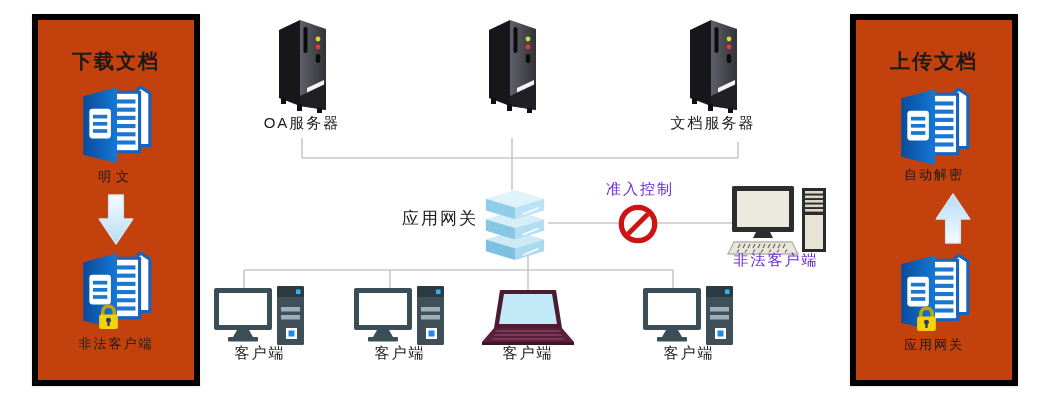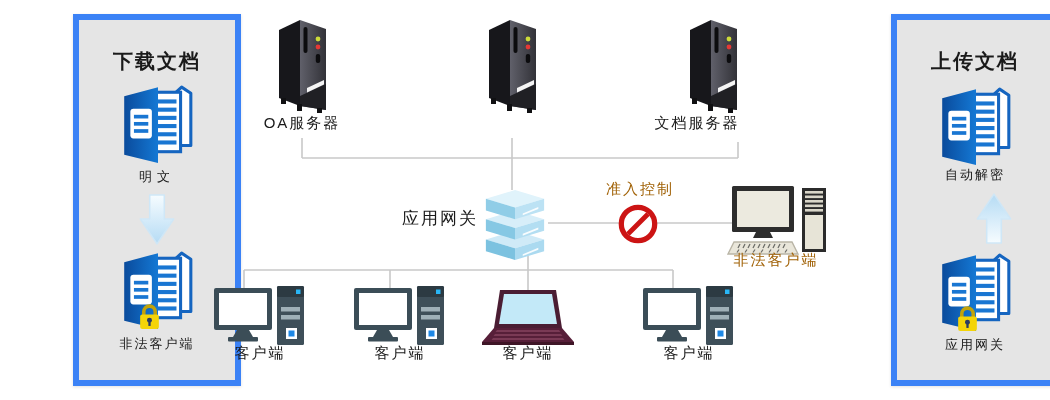--- a/index.html
+++ b/index.html
@@ -5,39 +5,39 @@
   html,body{margin:0;padding:0;background:#fff;}
   #canvas{
     position:relative;width:1050px;height:400px;background:#ffffff;overflow:hidden;
     font-family:"Liberation Sans","DejaVu Sans",sans-serif;color:#1a1a1a;
   }
   .abs{position:absolute;}
   svg.icon{display:block;}
   
   .panel{
     position:absolute;top:14px;width:168px;height:372px;box-sizing:border-box;
-    border:6px solid #3b82f6;background:#e5e5e5;box-shadow:0 1px 3px rgba(0,0,0,.12);margin-left:41px;
+    border:6px solid #000000;background:#c2410c;box-shadow:0 1px 3px rgba(0,0,0,.12);
   }
   .panel .ttl{
     position:absolute;left:0;right:0;top:28px;text-align:center;
     font-size:20px;font-weight:bold;letter-spacing:2px;white-space:nowrap;
   }
   .panel .cap{
     position:absolute;left:0;right:0;text-align:center;font-size:13px;
     letter-spacing:2px;white-space:nowrap;
   }
   .cx{left:50%;transform:translateX(-50%);}
   .docwrap{position:absolute;width:72px;height:82px;}
   .locksvg{position:absolute;left:15px;top:55px;width:27px;height:27px;}
   
   .lbl{
     position:absolute;width:140px;text-align:center;font-size:15px;
     letter-spacing:2px;white-space:nowrap;
   }
-  .lbl.red{color:#a16207;}
+  .lbl.red{color:#6d28d9;}
   .up{transform:rotate(180deg);}
   #connector-layer{position:absolute;left:0;top:0;z-index:0;}
   .node{z-index:1;}
 </style>
 </head>
 <body>
 
 <svg style="position:absolute;width:0;height:0" aria-hidden="true">
   <defs>
     <linearGradient id="gCover" x1="0" y1="0" x2="1" y2="0">
@@ -247,21 +247,21 @@
     </svg>
   <div class="lbl abs node" style="left:232px;top:114px;">OA服务器</div>
 
   <svg class="icon abs node" style="left:484px;top:18px;" width="56" height="96">
       <use href="#sym-server"></use>
     </svg>
 
   <svg class="icon abs node" style="left:685px;top:18px;" width="56" height="96">
       <use href="#sym-server"></use>
     </svg>
-  <div class="lbl abs node" style="left:627px;top:114px;">文档服务器</div>
+  <div class="lbl abs node" style="left:643px;top:114px;">文档服务器</div>
 
   <div class="lbl abs node" style="left:368px;top:207px;width:110px;text-align:right;font-size:17px;">应用网关</div>
   <svg class="icon abs node" style="left:482px;top:188px;" width="66" height="76">
       <use href="#sym-gateway"></use>
     </svg>
 
   <div class="lbl red abs node" style="left:570px;top:180px;">准入控制</div>
   <svg class="icon abs node" style="left:617px;top:203px;" width="42" height="42">
       <use href="#sym-noentry"></use>
     </svg>

